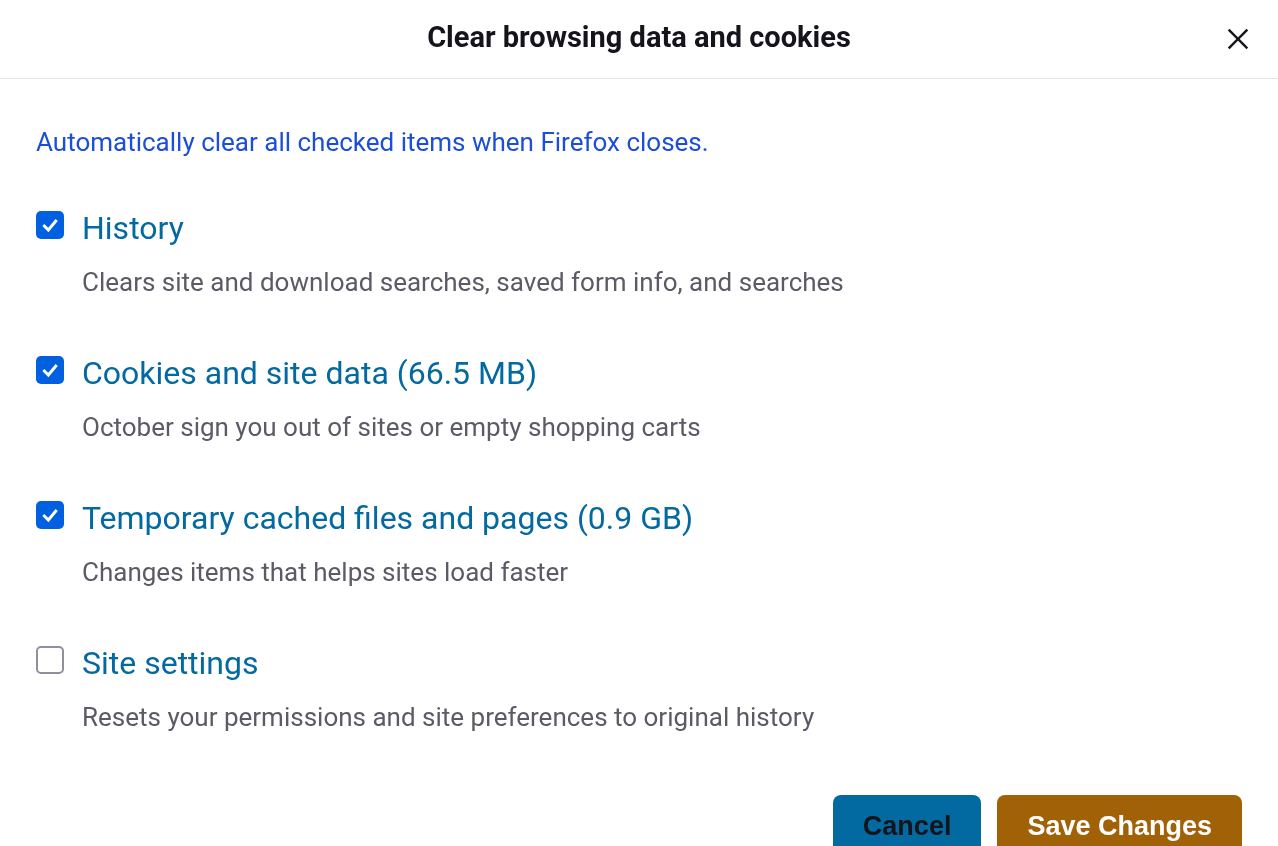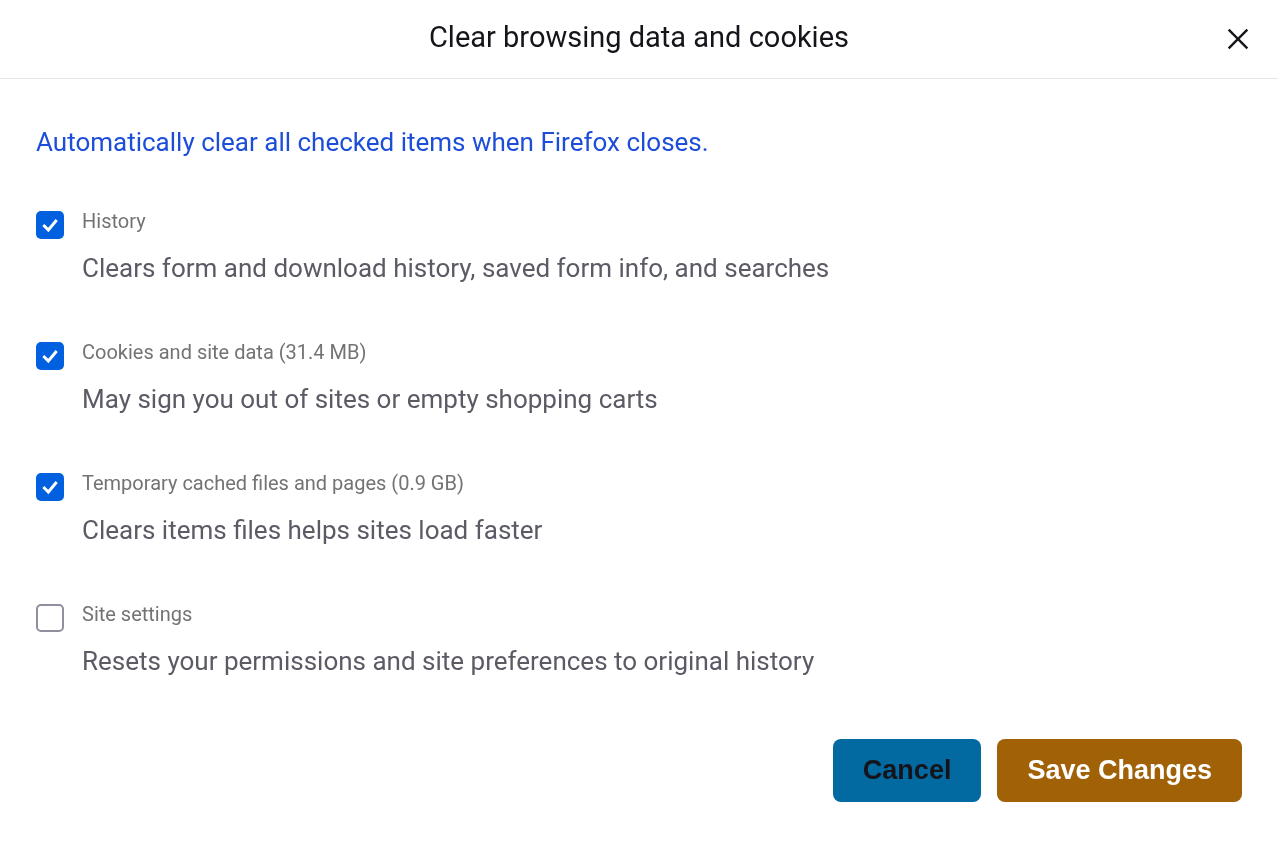--- a/index.html
+++ b/index.html
@@ -23,21 +23,21 @@
     .dialog-header {
       display: flex;
       align-items: center;
       justify-content: center;
       position: relative;
       padding: 20px 0 24px 0;
       border-bottom: 1px solid #e5e5e5;
     }
     .dialog-title {
       font-size: 29px;
-      font-weight: 400;
+      font-weight: 700;
       color: #15141a;
     }
     .close-btn {
       position: absolute;
       right: 24px;
       top: 50%;
       transform: translateY(-50%);
       width: 32px;
       height: 32px;
       background: transparent;
@@ -93,22 +93,22 @@
       width: 20px;
       height: 20px;
       stroke: #ffffff;
       stroke-width: 3.5;
       fill: none;
     }
     .option-text {
       flex: 1;
     }
     .option-label {
-      font-size: 20px;
-      color: #737373;
+      font-size: 32px;
+      color: #0369a1;
       font-weight: 400;
       display: block;
       margin-bottom: 18px;
       cursor: pointer;
     }
     .option-desc {
       font-size: 26px;
       color: #5b5b66;
       font-weight: 400;
       line-height: 1.35;
@@ -156,49 +156,49 @@
     <div class="option-row">
       <div class="checkbox-wrapper">
         <div class="checkbox checked">
           <svg viewBox="0 0 24 24">
             <polyline points="4 12 10 18 20 6"></polyline>
           </svg>
         </div>
       </div>
       <div class="option-text">
         <label class="option-label">History</label>
-        <p class="option-desc">Clears form and download history, saved form info, and searches</p>
+        <p class="option-desc">Clears site and download searches, saved form info, and searches</p>
       </div>
     </div>
 
     <div class="option-row">
       <div class="checkbox-wrapper">
         <div class="checkbox checked">
           <svg viewBox="0 0 24 24">
             <polyline points="4 12 10 18 20 6"></polyline>
           </svg>
         </div>
       </div>
       <div class="option-text">
-        <label class="option-label">Cookies and site data (31.4 MB)</label>
-        <p class="option-desc">May sign you out of sites or empty shopping carts</p>
+        <label class="option-label">Cookies and site data (66.5 MB)</label>
+        <p class="option-desc">October sign you out of sites or empty shopping carts</p>
       </div>
     </div>
 
     <div class="option-row">
       <div class="checkbox-wrapper">
         <div class="checkbox checked">
           <svg viewBox="0 0 24 24">
             <polyline points="4 12 10 18 20 6"></polyline>
           </svg>
         </div>
       </div>
       <div class="option-text">
         <label class="option-label">Temporary cached files and pages (0.9 GB)</label>
-        <p class="option-desc">Clears items files helps sites load faster</p>
+        <p class="option-desc">Changes items that helps sites load faster</p>
       </div>
     </div>
 
     <div class="option-row">
       <div class="checkbox-wrapper">
         <div class="checkbox unchecked"></div>
       </div>
       <div class="option-text">
         <label class="option-label">Site settings</label>
         <p class="option-desc">Resets your permissions and site preferences to original history</p>

